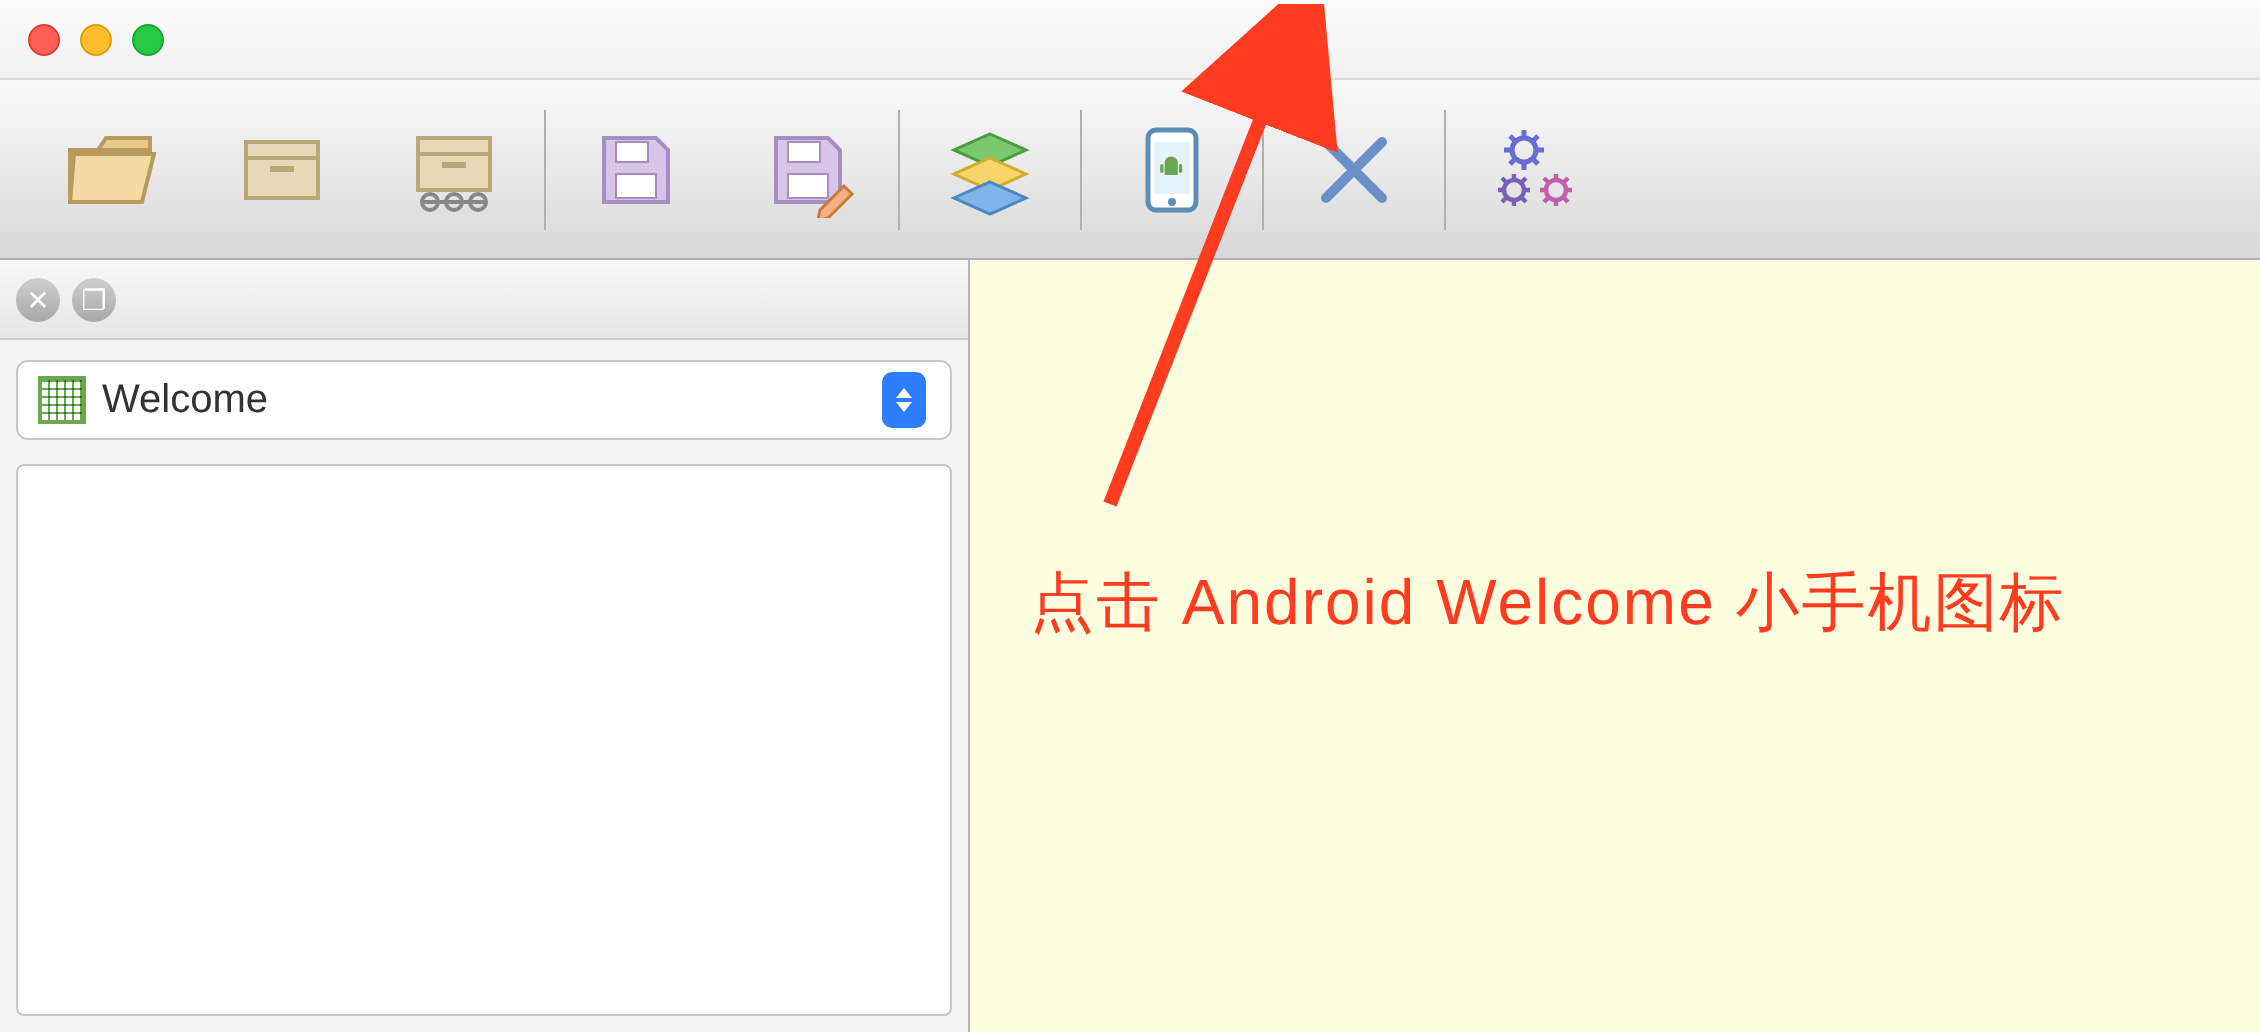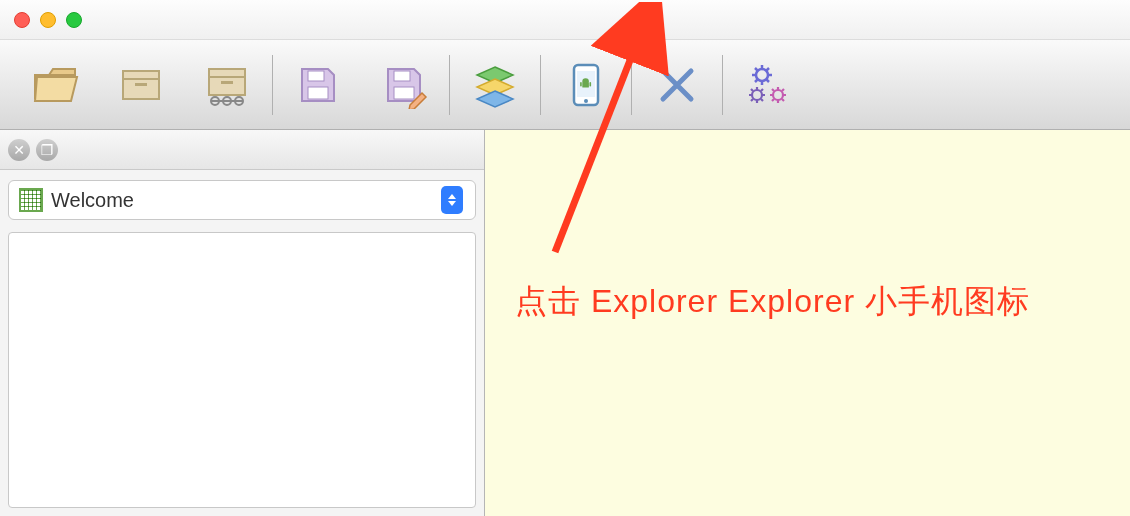--- a/index.html
+++ b/index.html
@@ -273,15 +273,15 @@
 
   <div class="content">
     <svg class="arrow" viewBox="0 0 200 260">
       <defs>
         <marker id="ah" markerWidth="14" markerHeight="14" refX="6" refY="6" orient="auto">
           <path d="M0 0L12 6L0 12z" fill="#ff3b20"></path>
         </marker>
       </defs>
       <path d="M30 250 L120 20" stroke="#ff3b20" stroke-width="7" fill="none" marker-end="url(#ah)"></path>
     </svg>
-    <div class="annotation">点击 Explorer Explorer 小手机图标</div>
+    <div class="annotation">点击 Android Welcome 小手机图标</div>
   </div>
 </div>
 
 </body></html>

